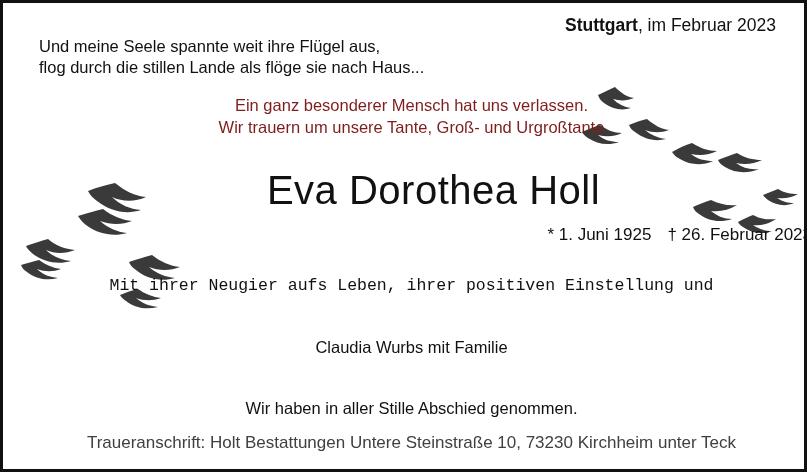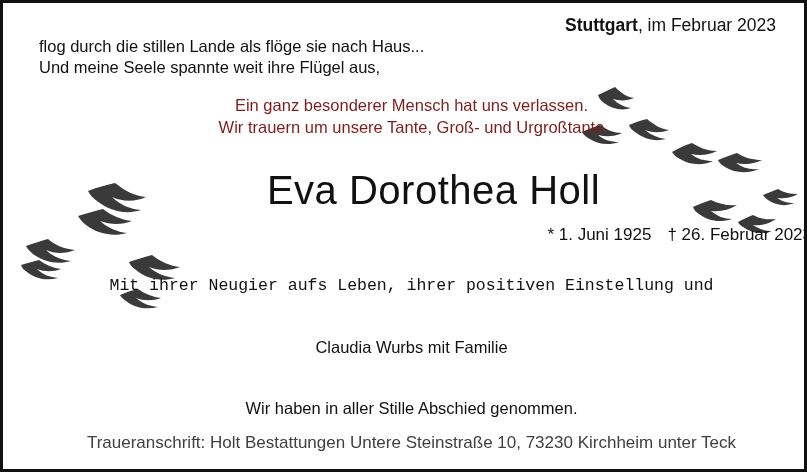--- a/index.html
+++ b/index.html
@@ -157,22 +157,22 @@
         <path d="M141 252 c9 7 18 11 28 12 -10 4 -21 4 -31 0 8 7 17 10 26 11 -14 4 -28 1 -39 -8 -4 -3 -6 -5 -7 -8 8 -3 16 -5 23 -7z"></path>
         <path d="M127 286 c7 5 15 8 23 9 -8 3 -17 3 -25 0 7 6 14 8 22 9 -12 3 -23 1 -32 -6 -3 -2 -5 -4 -6 -6 7 -3 13 -5 18 -6z"></path>
       </g>
     </svg>
 
     <div class="place-line">
       <span class="city">Stuttgart</span><span>, im Februar 2023</span>
     </div>
 
     <div class="poem">
+      <span class="line">Und meine Seele spannte weit ihre Flügel aus,</span>
       <span class="line">flog durch die stillen Lande als flöge sie nach Haus...</span>
-      <span class="line">Und meine Seele spannte weit ihre Flügel aus,</span>
     </div>
 
     <div class="intro">
       <span class="line">Ein ganz besonderer Mensch hat uns verlassen.</span>
       <span class="line">Wir trauern um unsere Tante, Groß- und Urgroßtante</span>
     </div>
 
     <div class="name">Eva Dorothea Holl</div>
 
     <div class="dates">

